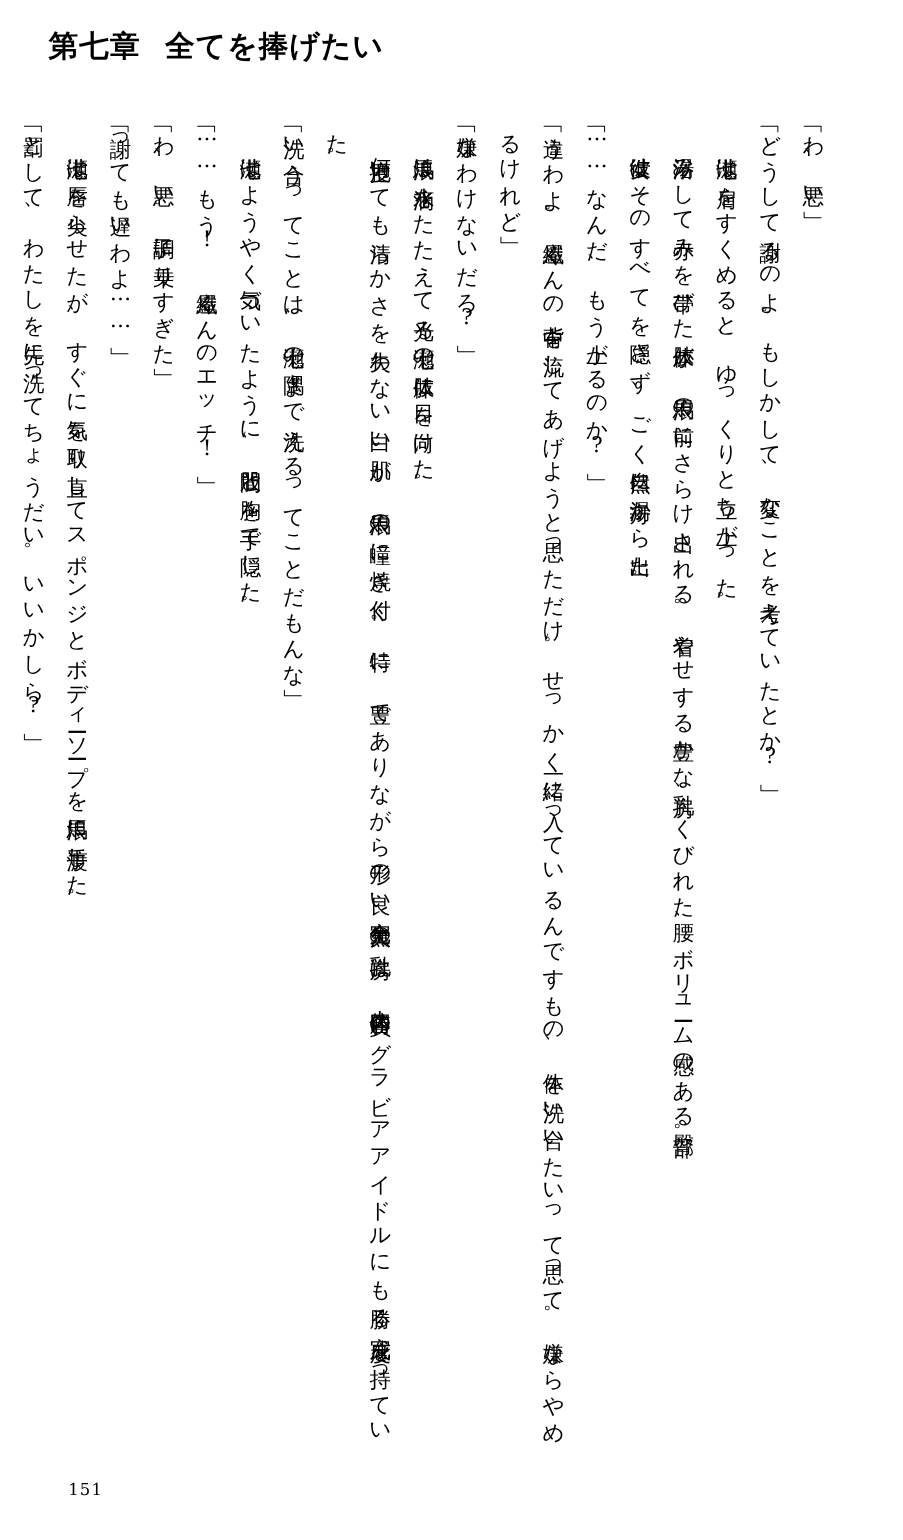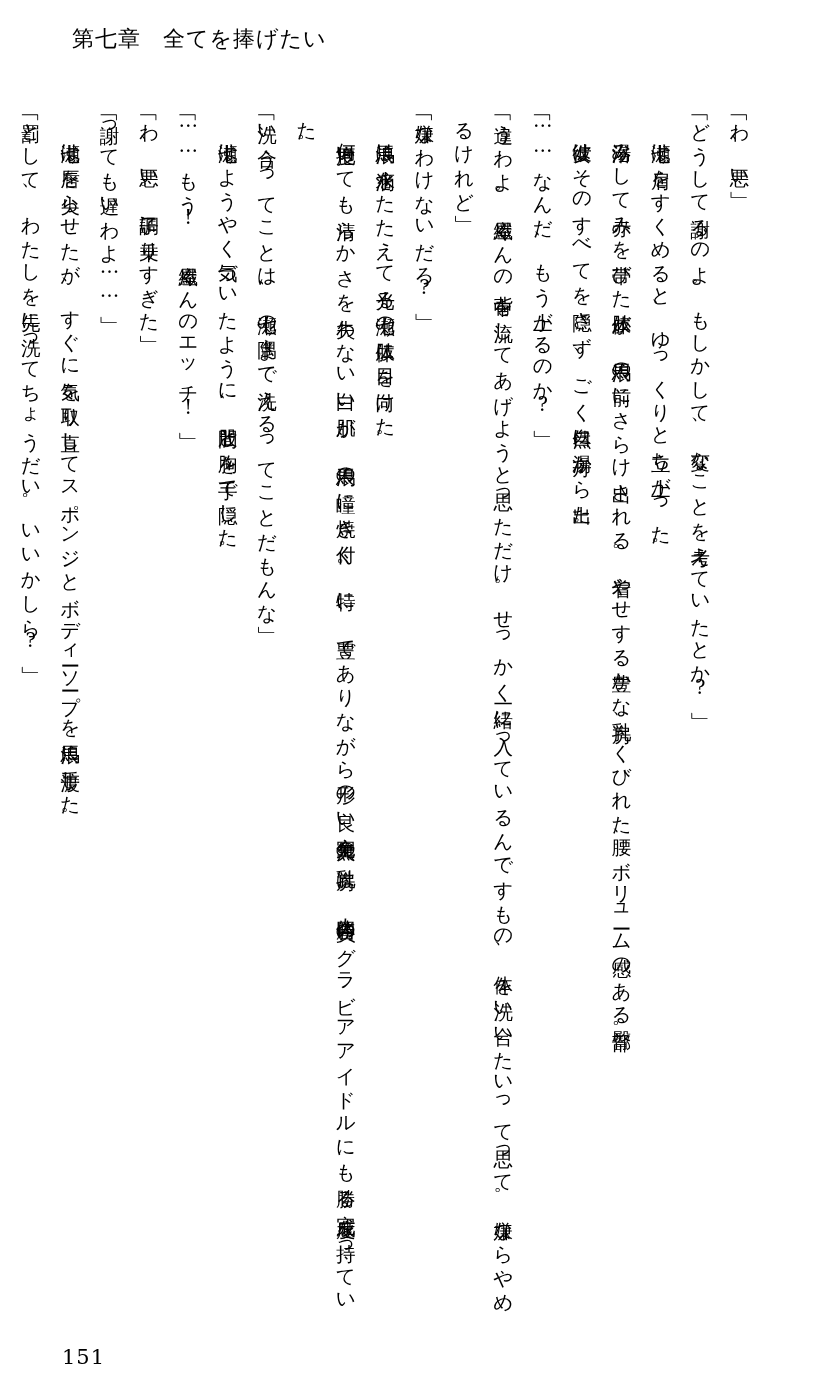--- a/index.html
+++ b/index.html
@@ -20,25 +20,26 @@
     position: absolute;
     inset: 0;
     width: 821px;
     height: 1400px;
   }
 
   
   .chapter-heading {
     position: absolute;
     top: 24px;
-    left: 72px;
-    font-size: 22px;
+    left: 44px;
+    font-size: 27px;
     letter-spacing: 1px;
     font-family: "DejaVu Serif", "Liberation Serif", serif;
     white-space: nowrap;
+    font-weight: bold;
   }
   .chapter-heading .ch-num {
     margin-right: 22px;
   }
 
   
   .body-text {
     position: absolute;
     top: 108px;
     right: 62px;
@@ -61,21 +62,21 @@
   }
   .body-text p.indent {
     text-indent: 1em;
   }
 
   
   .page-number {
     position: absolute;
     left: 62px;
     top: 1345px;
-    font-size: 21px;
+    font-size: 15px;
     font-family: "DejaVu Serif", "Liberation Serif", serif;
     letter-spacing: 1px;
   }
 </style>
 </head>
 <body>
 
 <div class="page">
 
   <div class="chapter-heading">

